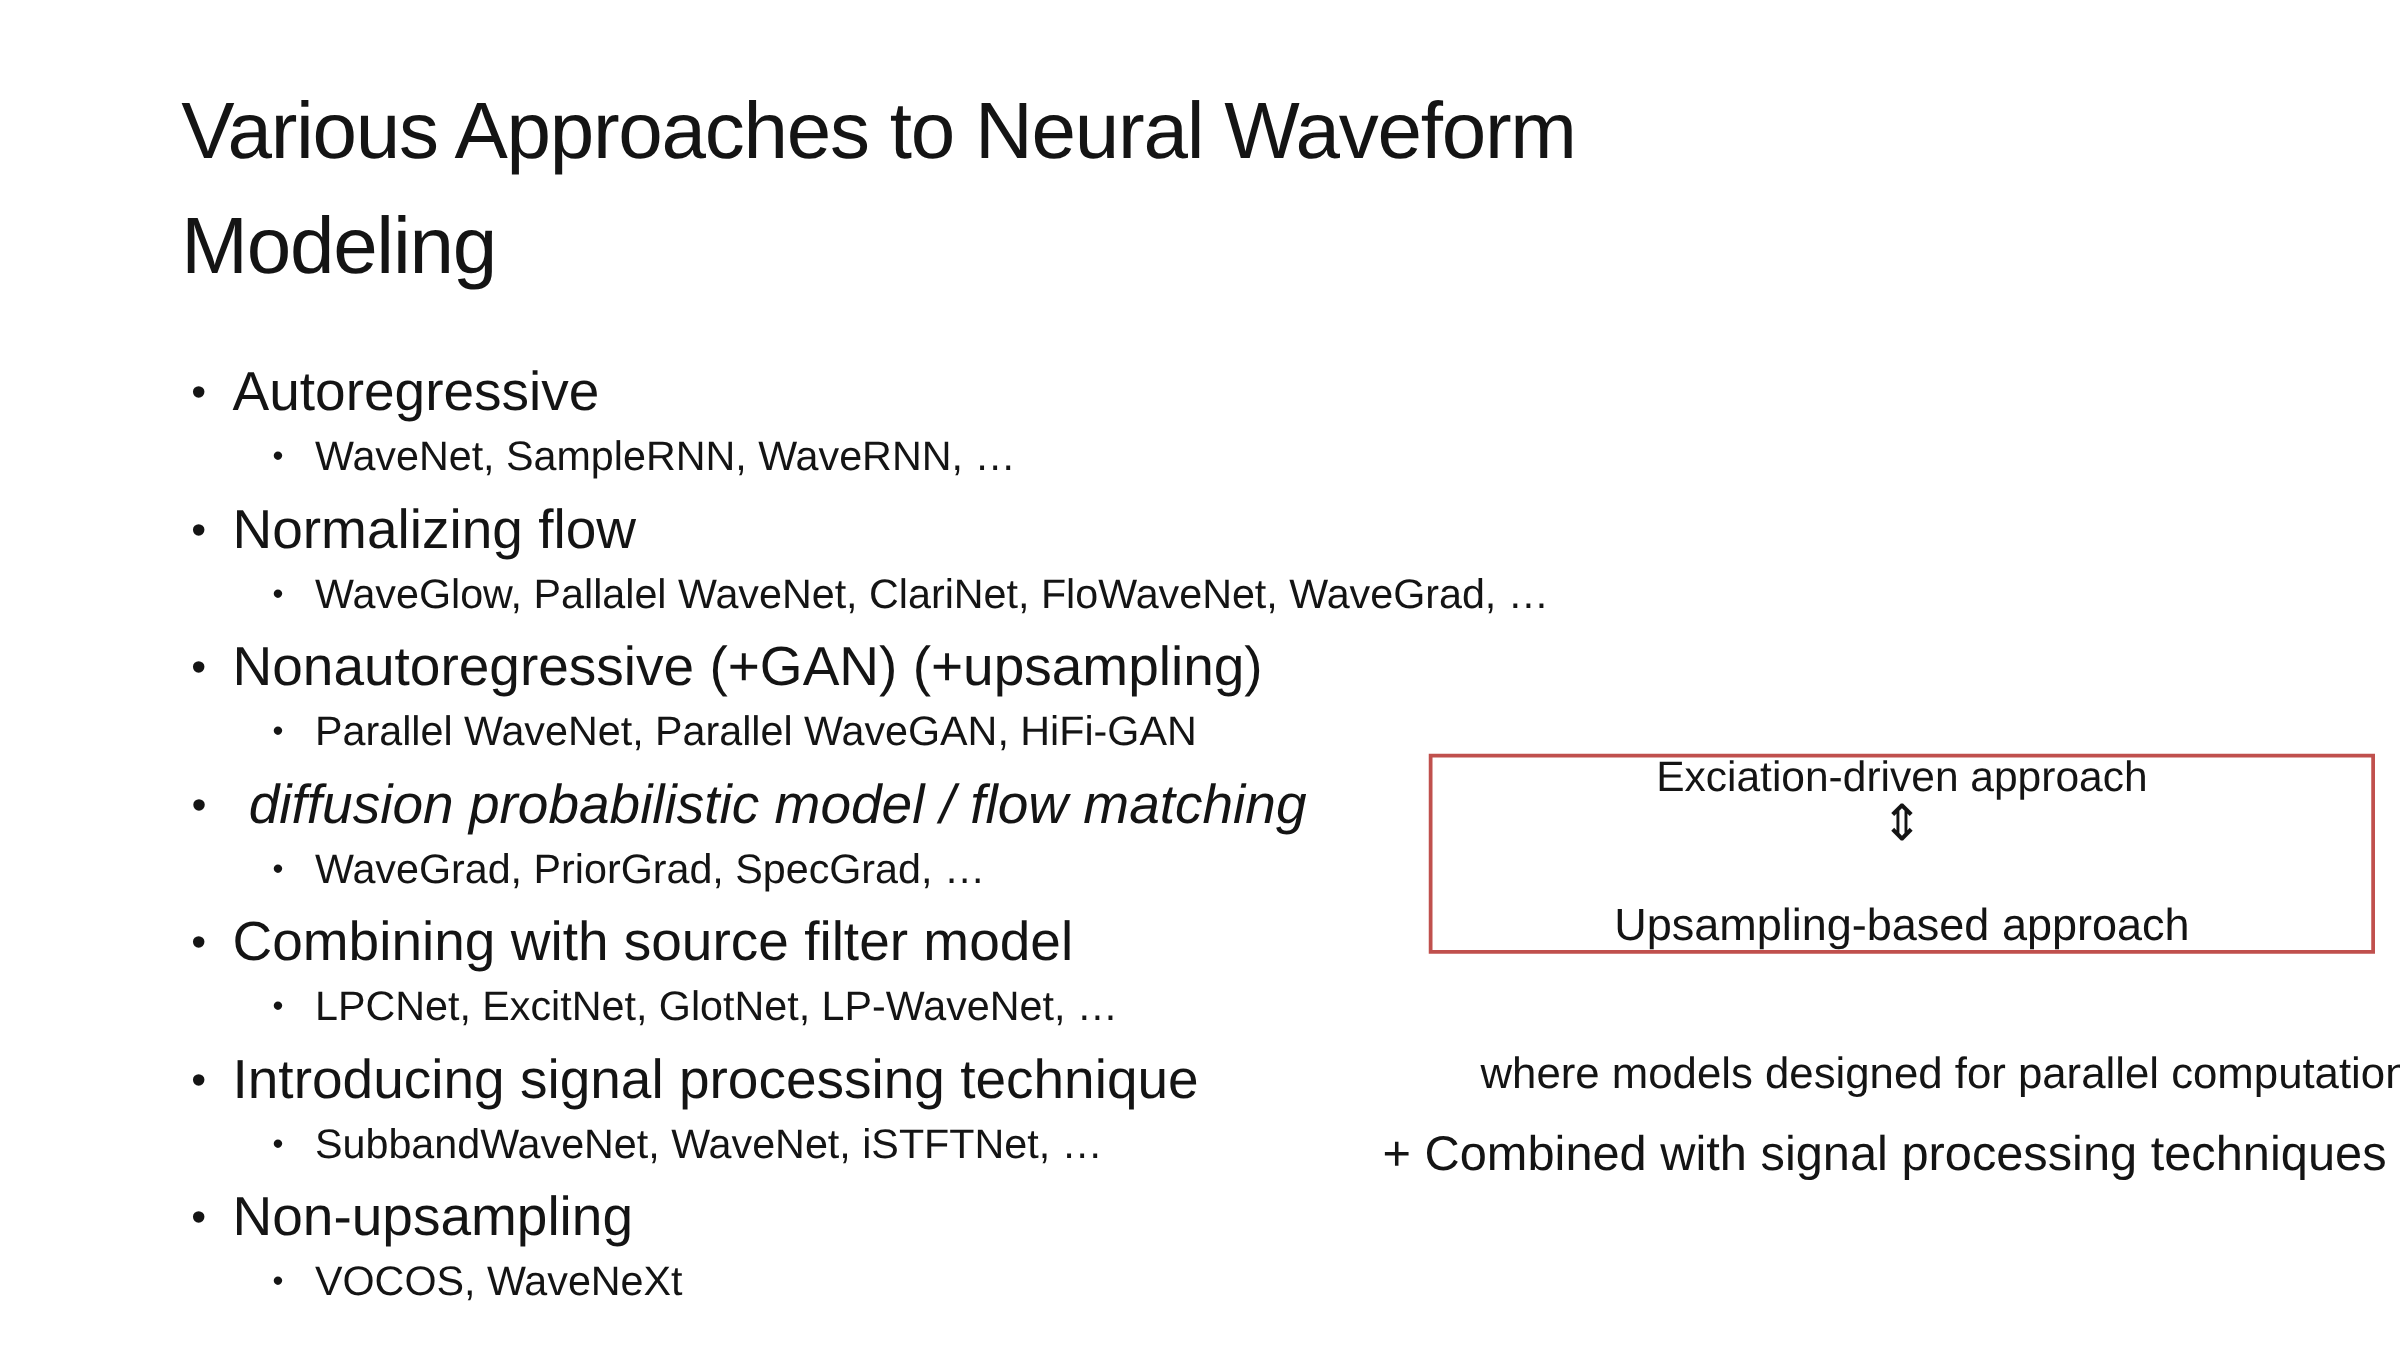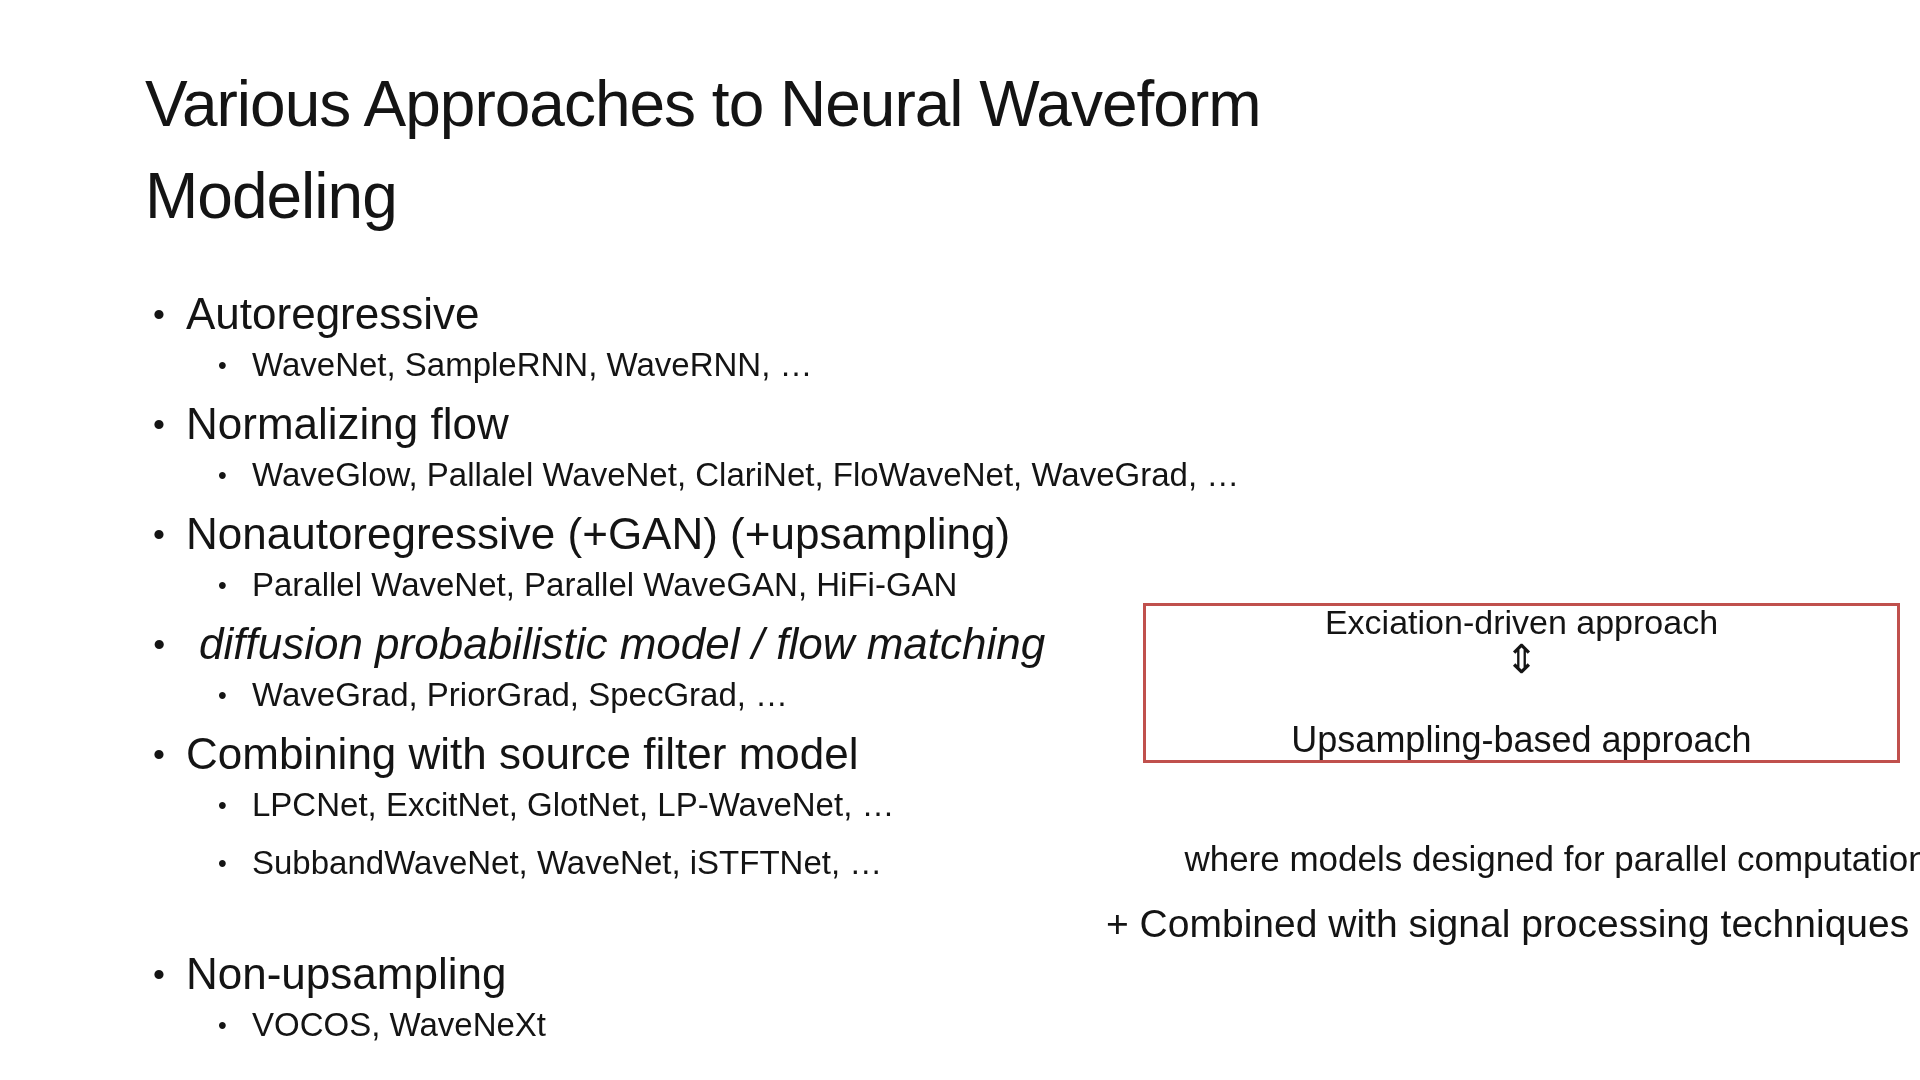--- a/index.html
+++ b/index.html
@@ -123,20 +123,21 @@
     <div class="l1 extra-indent">diffusion probabilistic model / flow matching</div>
     <div class="l2">WaveGrad, PriorGrad, SpecGrad, …</div>
   </div>
 
   <div class="group" style="top:728px">
     <div class="l1">Combining with source filter model</div>
     <div class="l2">LPCNet, ExcitNet, GlotNet, LP-WaveNet, …</div>
   </div>
 
   <div class="group" style="top:838px">
+    <div class="l1">Introducing signal processing technique</div>
     <div class="l2">SubbandWaveNet, WaveNet, iSTFTNet, …</div>
   </div>
 
   <div class="group" style="top:948px">
     <div class="l1">Non-upsampling</div>
     <div class="l2">VOCOS, WaveNeXt</div>
   </div>
 
   <div class="callout">
     <div class="callout-line1">Exciation-driven approach</div>

